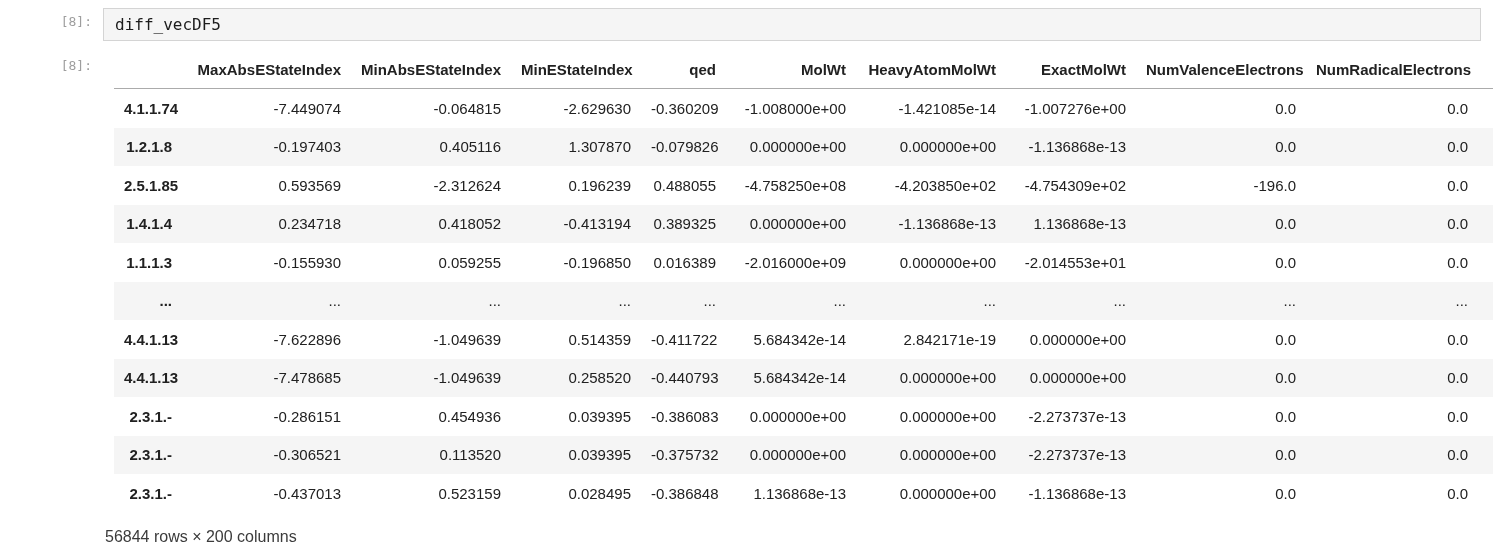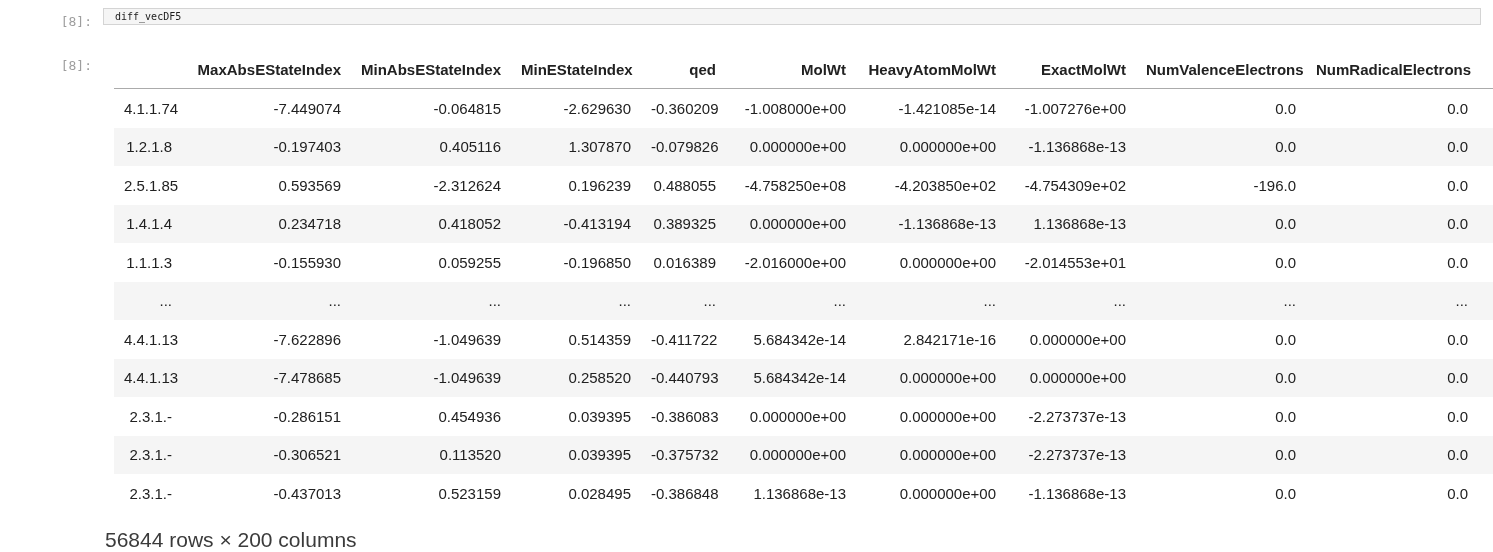--- a/index.html
+++ b/index.html
@@ -17,44 +17,44 @@
     font-family:"Liberation Sans",sans-serif;
   }
   .in-prompt,.out-prompt{
     position:absolute;left:0;width:92px;text-align:right;
     font-family:"DejaVu Sans Mono",monospace;font-size:13px;
     color:var(--prompt);
   }
   .in-prompt{top:14px;}
   .out-prompt{top:58px;}
   .input-box{
-    position:absolute;left:103px;top:8px;width:1378px;height:17px;
+    position:absolute;left:103px;top:8px;width:1378px;height:33px;
     box-sizing:border-box;background:var(--input-bg);
     border:1px solid var(--input-border);
     display:flex;align-items:center;padding:0 11px;
-    font-family:"DejaVu Sans Mono",monospace;font-size:10px;color:#1c1c1c;
+    font-family:"DejaVu Sans Mono",monospace;font-size:16px;color:#1c1c1c;
   }
   .table-clip{
     position:absolute;left:114px;top:50px;width:1380px;height:462px;
     overflow:hidden;
   }
   table{border-collapse:collapse;table-layout:fixed;width:1519px;}
   th,td{
     padding:0 10px;text-align:right;font-size:15px;
     white-space:nowrap;overflow:hidden;font-weight:normal;
   }
   thead th{
     height:38px;vertical-align:middle;font-weight:bold;
     border-bottom:1px solid var(--hborder);
   }
   tbody th,tbody td{height:38.5px;}
-  tbody th{font-weight:normal;}
+  tbody th{font-weight:bold;}
   tbody tr:nth-child(even){background:var(--stripe);}
   .footer{
-    position:absolute;left:105px;top:528px;font-size:21px;color:#3b3b3b;
+    position:absolute;left:105px;top:528px;font-size:16px;color:#3b3b3b;
   }
 </style>
 </head>
 <body>
 
 <div class="in-prompt">[8]:</div>
 
 <div class="input-box">
   <span>diff_vecDF5</span>
 </div>
@@ -143,21 +143,21 @@
           <td>0.0</td>
           <td>0.0</td>
           <td></td>
         </tr>
         <tr>
           <th>1.1.1.3</th>
           <td>-0.155930</td>
           <td>0.059255</td>
           <td>-0.196850</td>
           <td>0.016389</td>
-          <td>-2.016000e+00</td>
+          <td>-2.016000e+09</td>
           <td>0.000000e+00</td>
           <td>-2.014553e+01</td>
           <td>0.0</td>
           <td>0.0</td>
           <td></td>
         </tr>
         <tr>
           <th>...</th>
           <td>...</td>
           <td>...</td>
@@ -170,21 +170,21 @@
           <td>...</td>
           <td></td>
         </tr>
         <tr>
           <th>4.4.1.13</th>
           <td>-7.622896</td>
           <td>-1.049639</td>
           <td>0.514359</td>
           <td>-0.411722</td>
           <td>5.684342e-14</td>
-          <td>2.842171e-16</td>
+          <td>2.842171e-19</td>
           <td>0.000000e+00</td>
           <td>0.0</td>
           <td>0.0</td>
           <td></td>
         </tr>
         <tr>
           <th>4.4.1.13</th>
           <td>-7.478685</td>
           <td>-1.049639</td>
           <td>0.258520</td>

